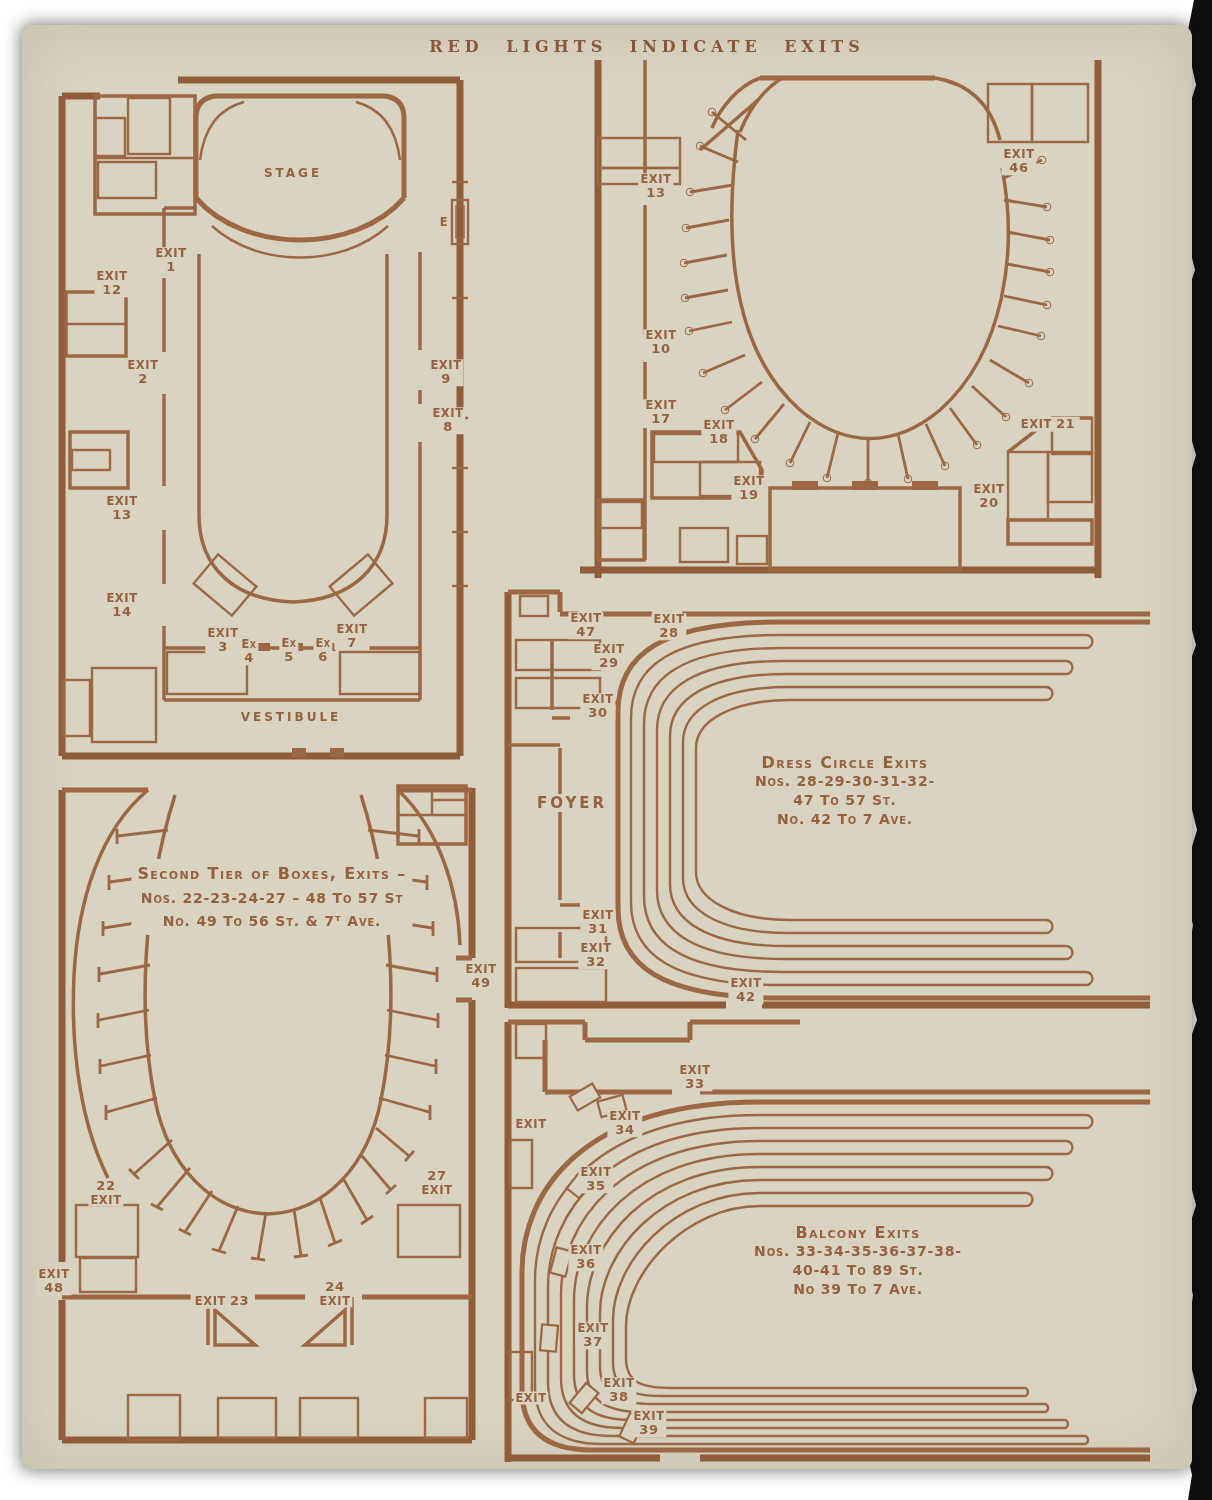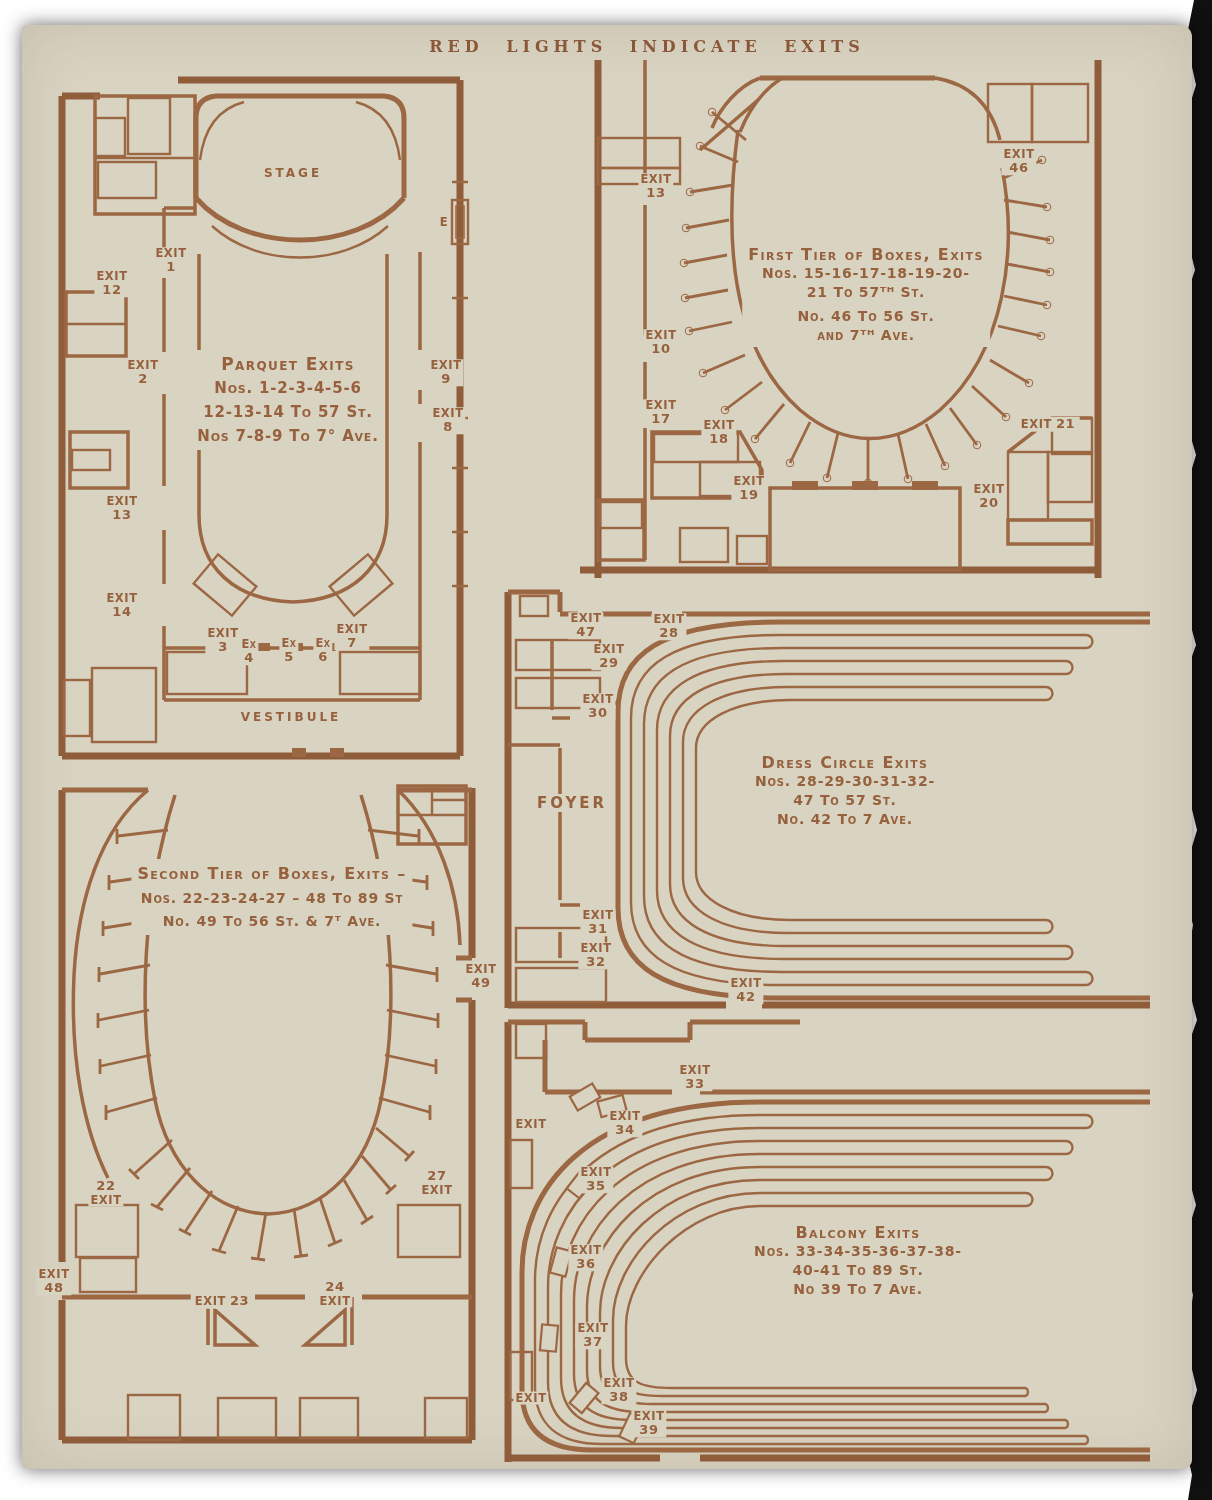--- a/index.html
+++ b/index.html
@@ -340,26 +340,20 @@
     </div>
   <div class="xl" style="left:323px;top:651px">
       <span class="w">Ex</span>
       <span class="n">6</span>
     </div>
   <div class="xl" style="left:352px;top:637px">
       <span class="w">EXIT</span>
       <span class="n">7</span>
     </div>
   <div class="big" style="left:291px;top:717px;font-size:12px">VESTIBULE</div>
-  <div class="note" style="left:288px;top:400px">
-    <div>Parquet Exits</div>
-      <div>Nos. 1-2-3-4-5-6</div>
-    <div>12-13-14 To 57 St.</div>
-      <div>Nos 7-8-9 To 7° Ave.</div>
-  </div>
 
   
   <div class="xl" style="left:656px;top:187px">
       <span class="w">EXIT</span>
       <span class="n">13</span>
     </div>
   <div class="xl" style="left:661px;top:343px">
       <span class="w">EXIT</span>
       <span class="n">10</span>
     </div>
@@ -377,27 +371,20 @@
     </div>
   <div class="xl" style="left:1019px;top:162px">
       <span class="w">EXIT</span>
       <span class="n">46</span>
     </div>
   <div class="xl inl" style="left:1048px;top:424px"><span class="w">EXIT</span><span class="n">21</span></div>
   <div class="xl" style="left:989px;top:497px">
       <span class="w">EXIT</span>
       <span class="n">20</span>
     </div>
-  <div class="note sm" style="left:866px;top:295px">
-    <div>First Tier of Boxes, Exits</div>
-      <div>Nos. 15-16-17-18-19-20-</div>
-    <div>21 To 57ᵀᴴ St.</div>
-      <div style="margin-top:5px">No. 46 To 56 St.</div>
-    <div>and 7ᵀᴴ Ave.</div>
-  </div>
 
   
   <div class="xl" style="left:586px;top:626px">
       <span class="w">EXIT</span>
       <span class="n">47</span>
     </div>
   <div class="xl" style="left:669px;top:627px">
       <span class="w">EXIT</span>
       <span class="n">28</span>
     </div>
@@ -446,21 +433,21 @@
       <span class="w">EXIT</span>
       <span class="n">48</span>
     </div>
   <div class="xl inl" style="left:222px;top:1301px"><span class="w">EXIT</span><span class="n">23</span></div>
   <div class="xl" style="left:335px;top:1294px">
       <span class="n">24</span>
       <span class="w">EXIT</span>
     </div>
   <div class="note sm" style="left:272px;top:897px">
     <div style="line-height:26px">Second Tier of Boxes, Exits –</div>
-    <div style="line-height:23px">Nos. 22-23-24-27 – 48 To 89 St</div>
+    <div style="line-height:23px">Nos. 22-23-24-27 – 48 To 57 St</div>
     <div style="line-height:23px">No. 49 To 56 St. &amp; 7ᵀ Ave.</div>
   </div>
 
   
   <div class="xl" style="left:695px;top:1078px">
       <span class="w">EXIT</span>
       <span class="n">33</span>
     </div>
   <div class="xl" style="left:531px;top:1124px">
       <span class="w">EXIT</span>

